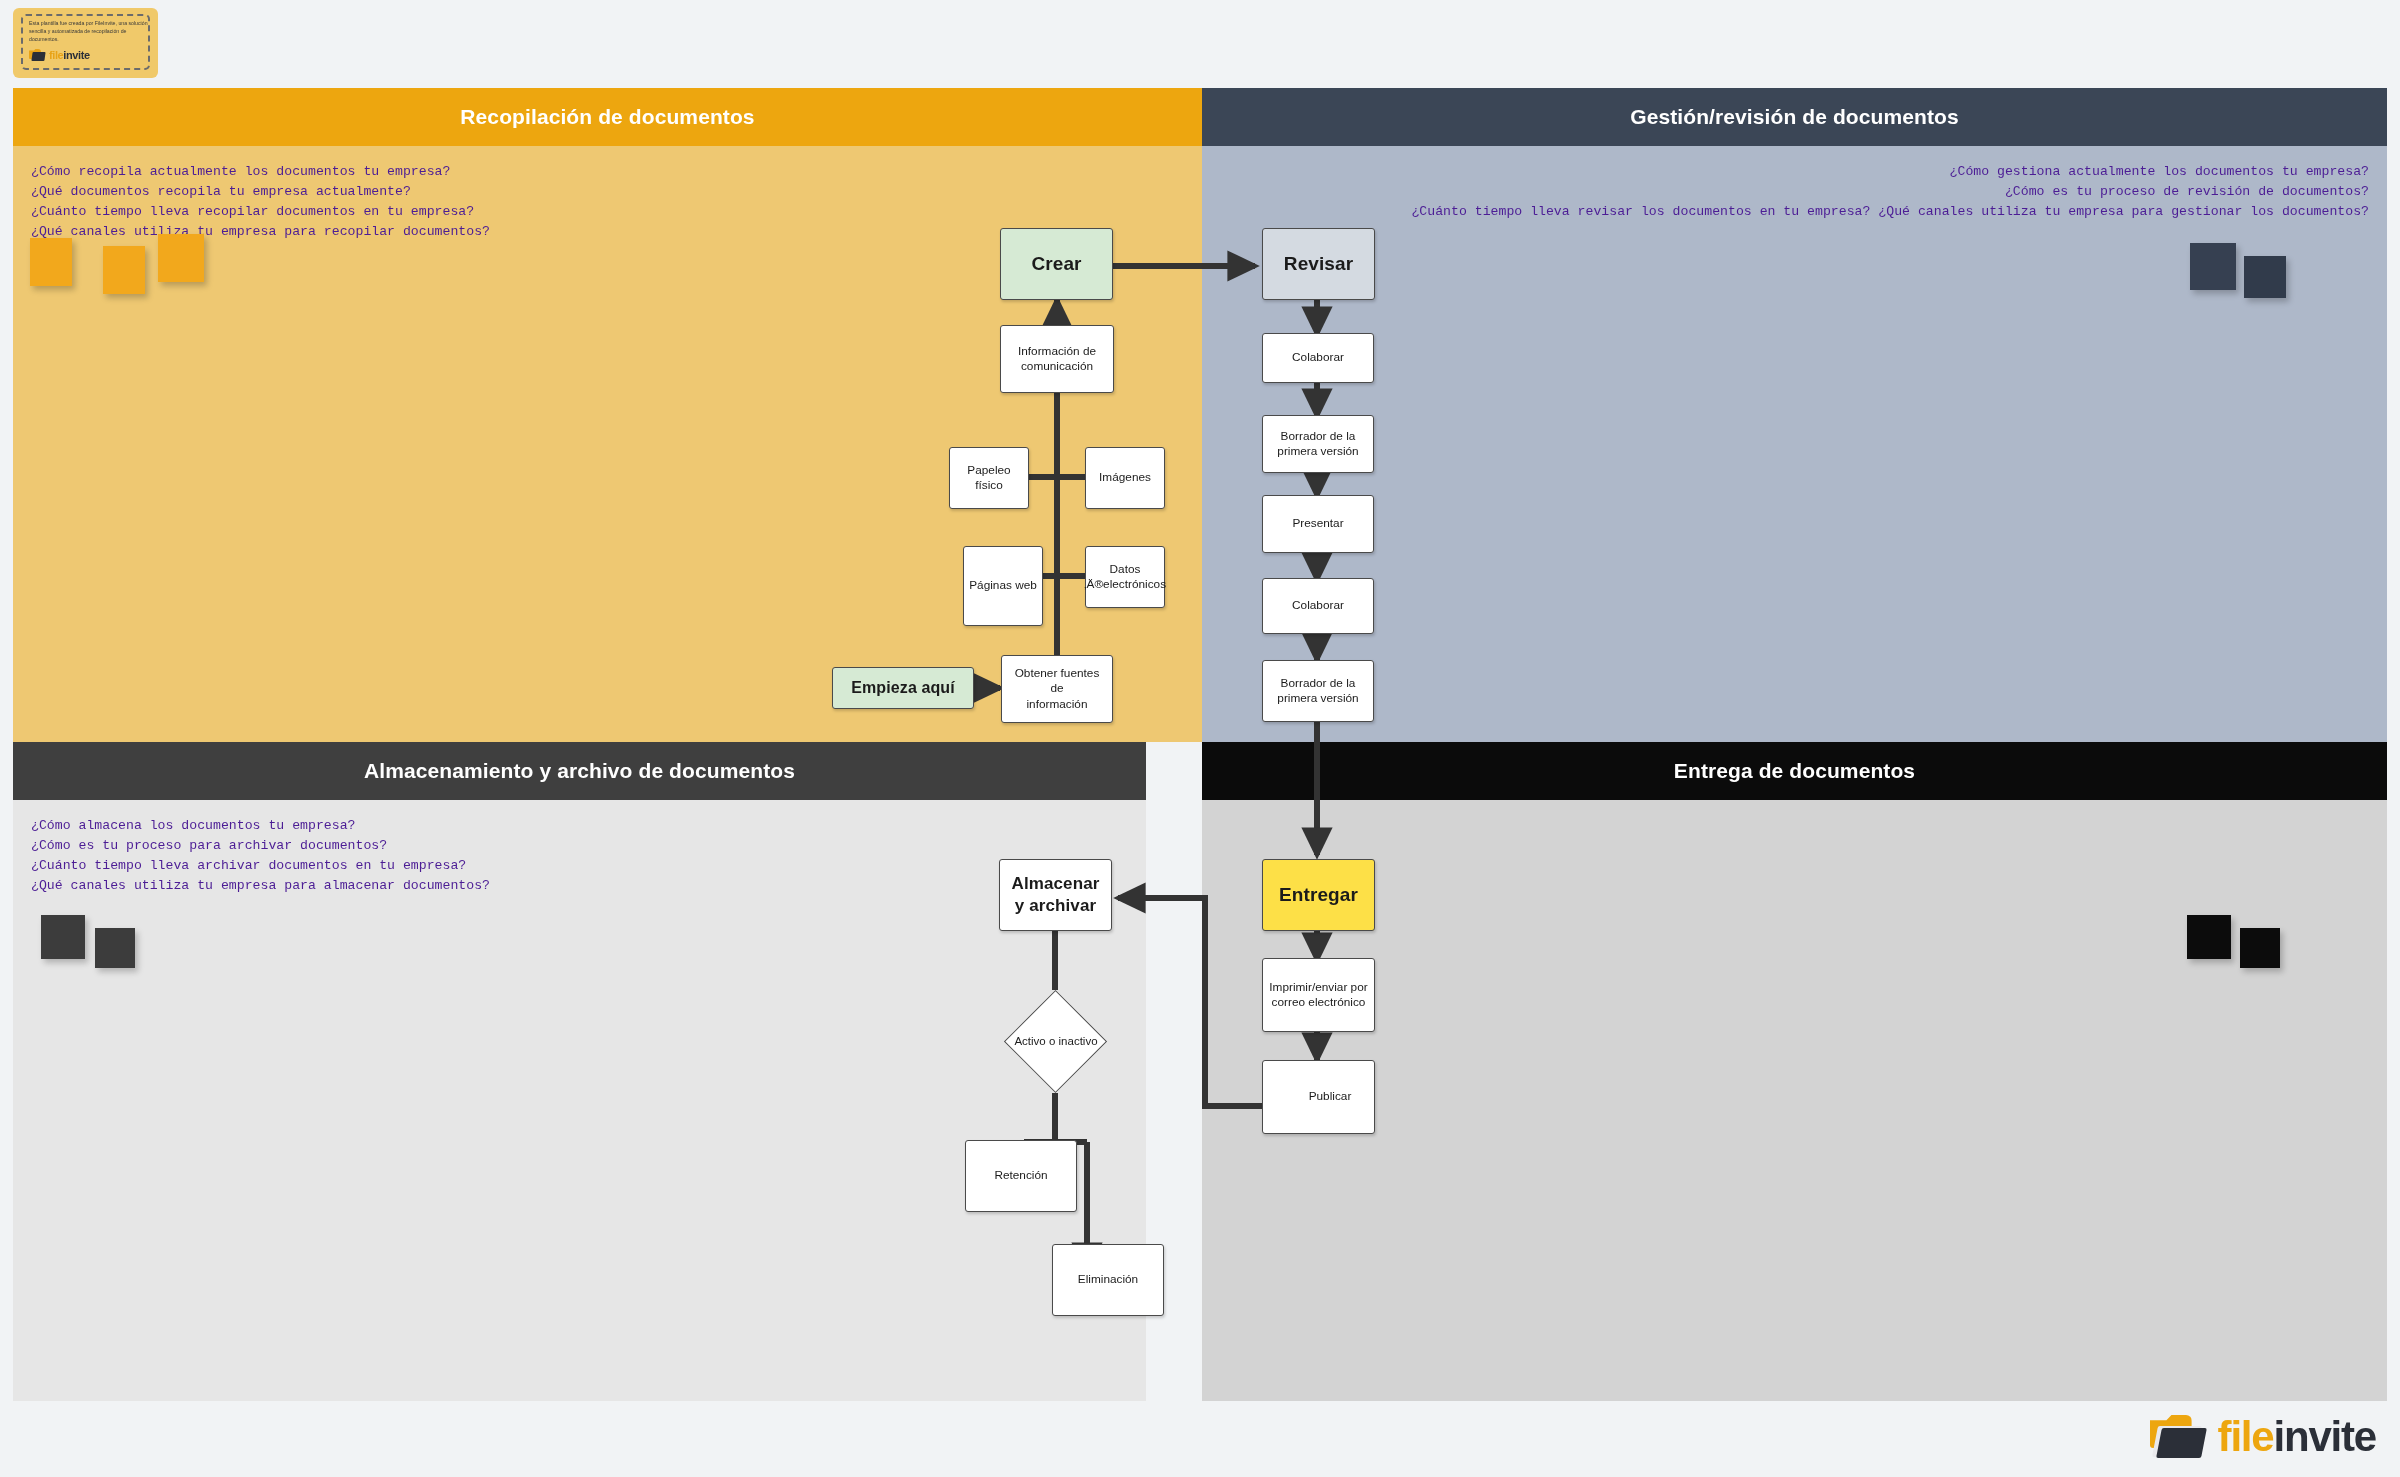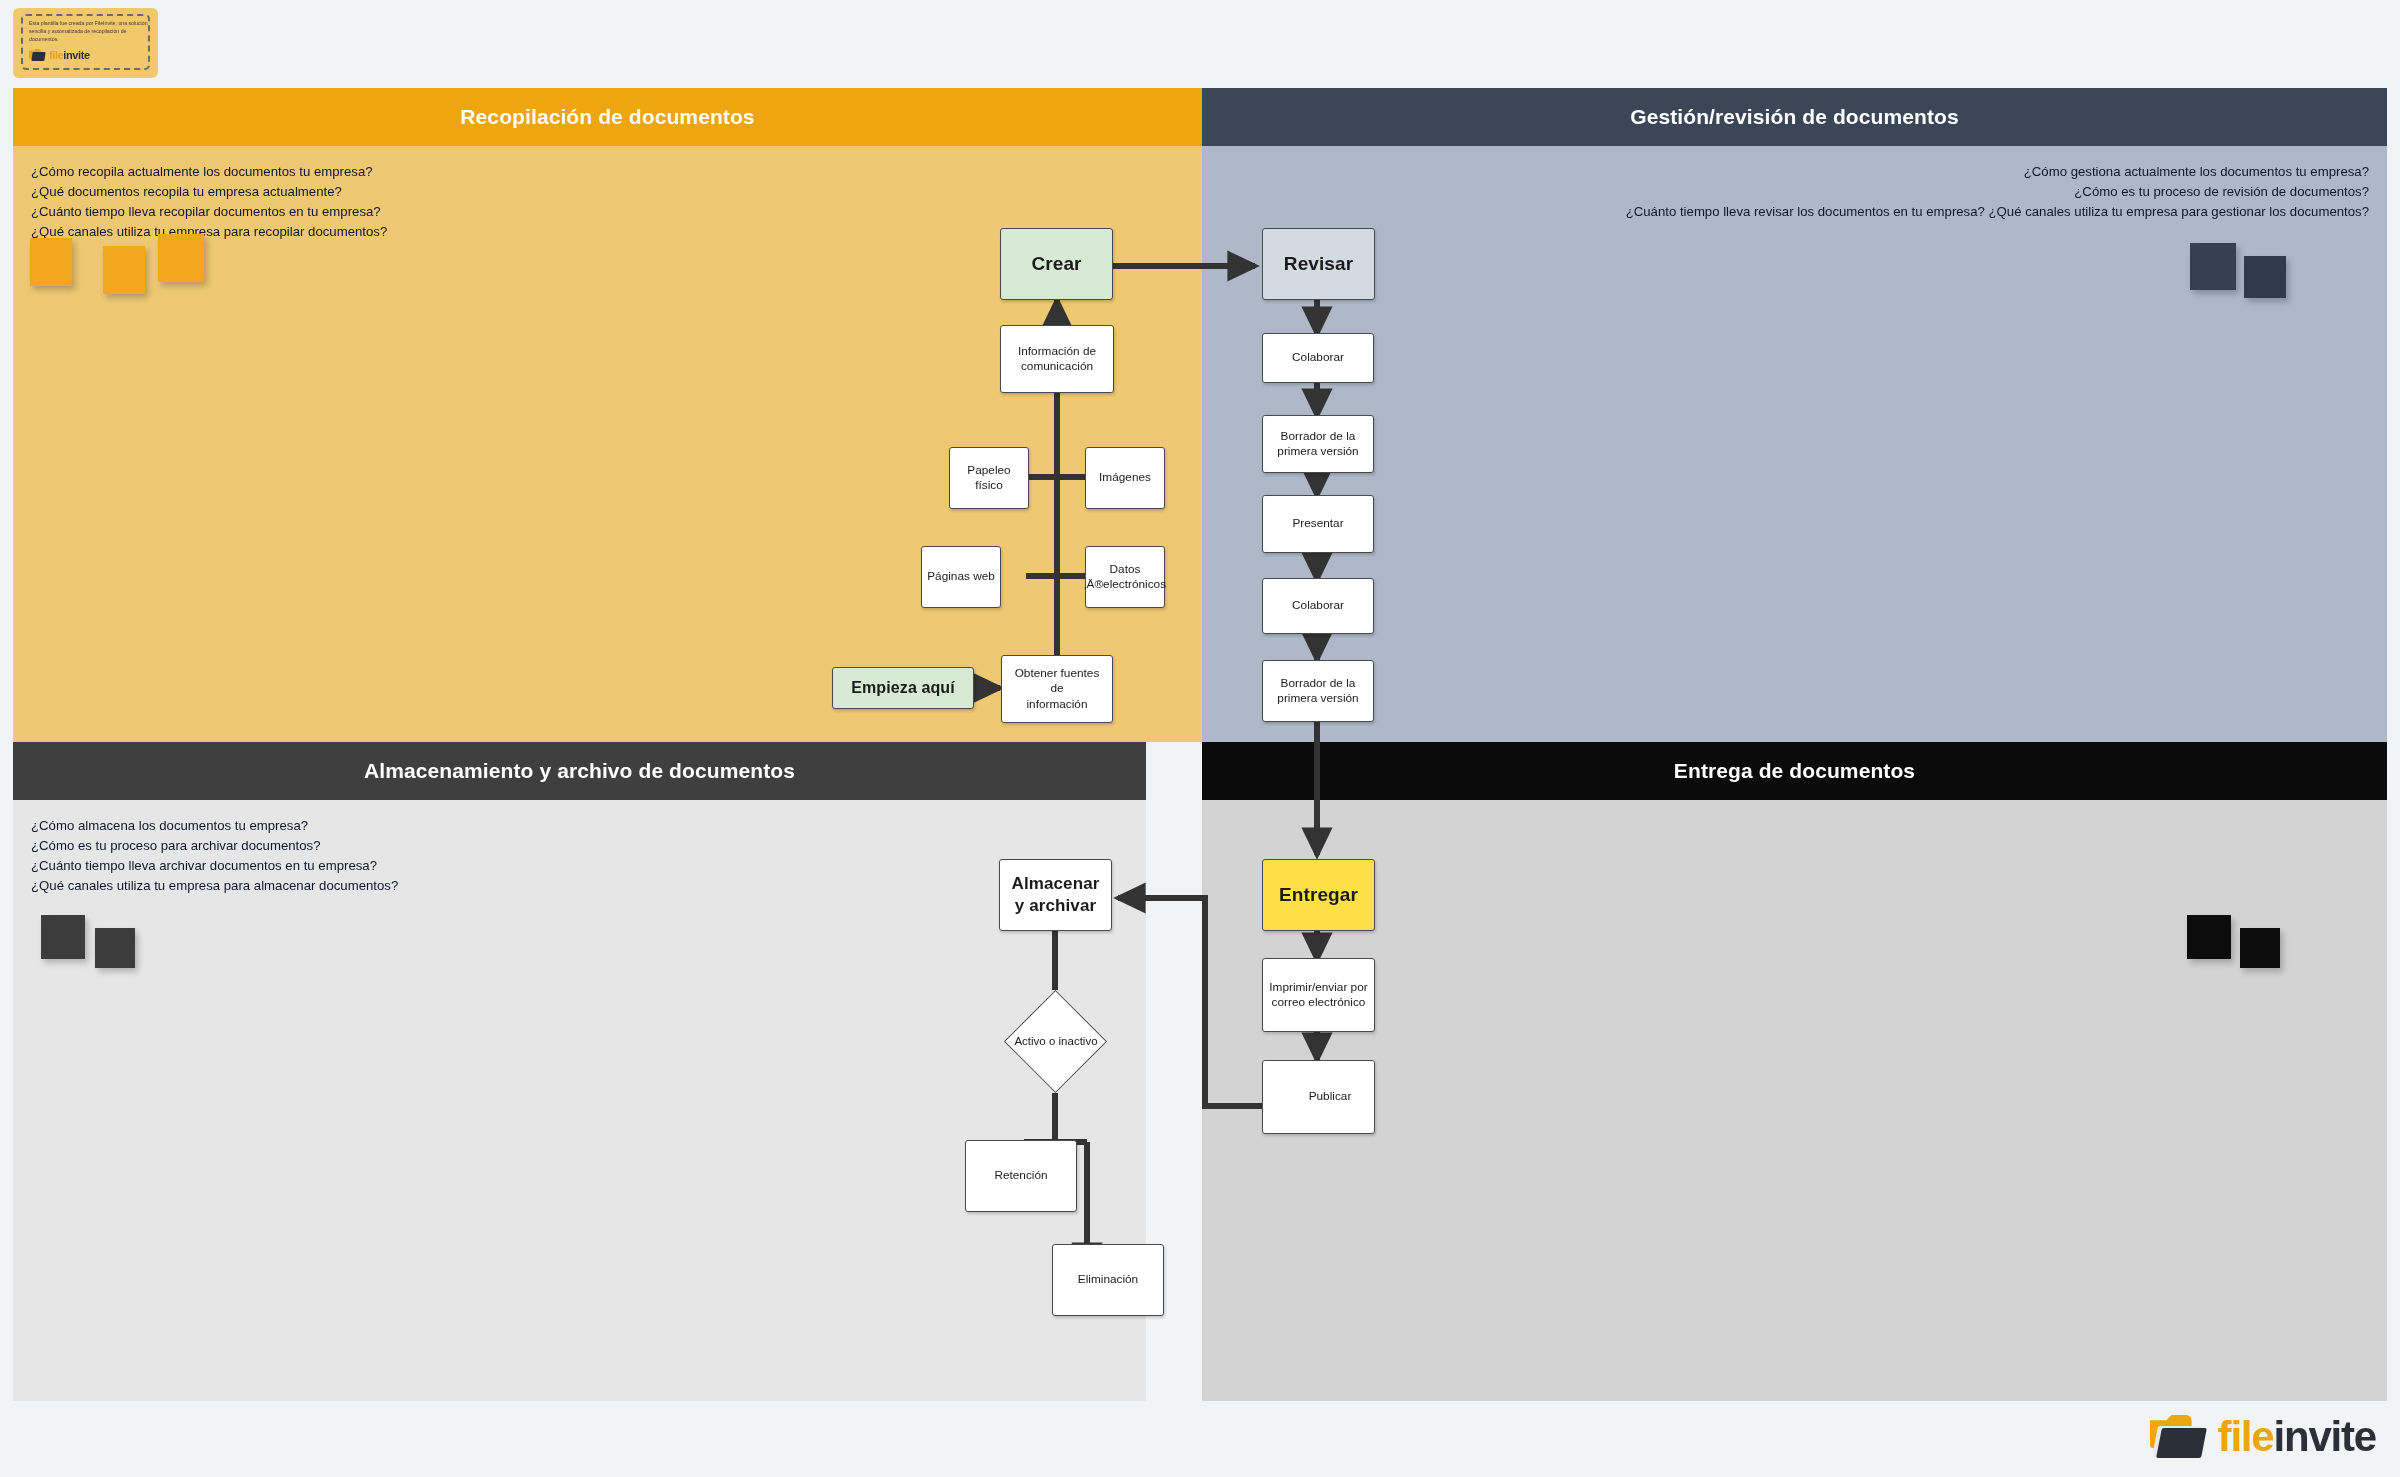--- a/index.html
+++ b/index.html
@@ -35,21 +35,21 @@
   .mini-wordmark .d { color: #2b2f38; }
 
   
   .quad { position: absolute; }
   .qhead {
     position: absolute; left: 0; right: 0; top: 0; height: 58px;
     display: flex; align-items: center; justify-content: center;
     color: #ffffff; font-size: 21px; font-weight: 700; letter-spacing: .1px;
   }
   .qbody { position: absolute; left: 0; right: 0; top: 58px; bottom: 0; }
-  .qtext { position: absolute; font-size: 13.2px; line-height: 1.52; color: #0f172a; white-space: pre-line; }
+  .qtext { position: absolute; font-size: 13.2px; line-height: 1.52; color: #4c1d95; white-space: pre-line; font-family: Liberation Mono, monospace; }
   .qtext.left  { left: 18px; top: 16px; text-align: left; }
   .qtext.right { right: 18px; top: 16px; text-align: right; }
 
   
   #q-tl { left: 13px;   top: 88px;  width: 1189px; height: 654px; padding-left: 39px; }
   #q-tl .qhead { background: #eda60f; }
   #q-tl .qbody { background: #eec872; }
   #q-tr { left: 1202px; top: 88px;  width: 1185px; height: 654px; }
   #q-tr .qhead { background: #3b4656; }
   #q-tr .qbody { background: #aeb8c9; }
@@ -209,21 +209,21 @@
 
   <div class="node big bluegrey" style="left:1262px; top:228px; width:113px; height:72px;">Revisar</div>
 
   <div class="node" style="left:1000px; top:325px; width:114px; height:68px;">Información de
 comunicación</div>
 
   <div class="node" style="left:949px; top:447px; width:80px; height:62px;">Papeleo físico</div>
 
   <div class="node" style="left:1085px; top:447px; width:80px; height:62px;">Imágenes</div>
 
-  <div class="node" style="left:921px; top:546px; width:80px; height:62px;">Páginas web</div>
+  <div class="node" style="left:963px; top:546px; width:80px; height:80px;">Páginas web</div>
 
   <div class="node" style="left:1085px; top:546px; width:80px; height:62px;">Datos
 ‚Ä®electrónicos</div>
 
   <div class="node big green" style="left:832px; top:667px; width:142px; height:42px; font-size:16px;">Empieza aquí</div>
 
   <div class="node" style="left:1001px; top:655px; width:112px; height:68px;">Obtener fuentes de
 información</div>
 
   <div class="node" style="left:1262px; top:333px; width:112px; height:50px;">Colaborar</div>

